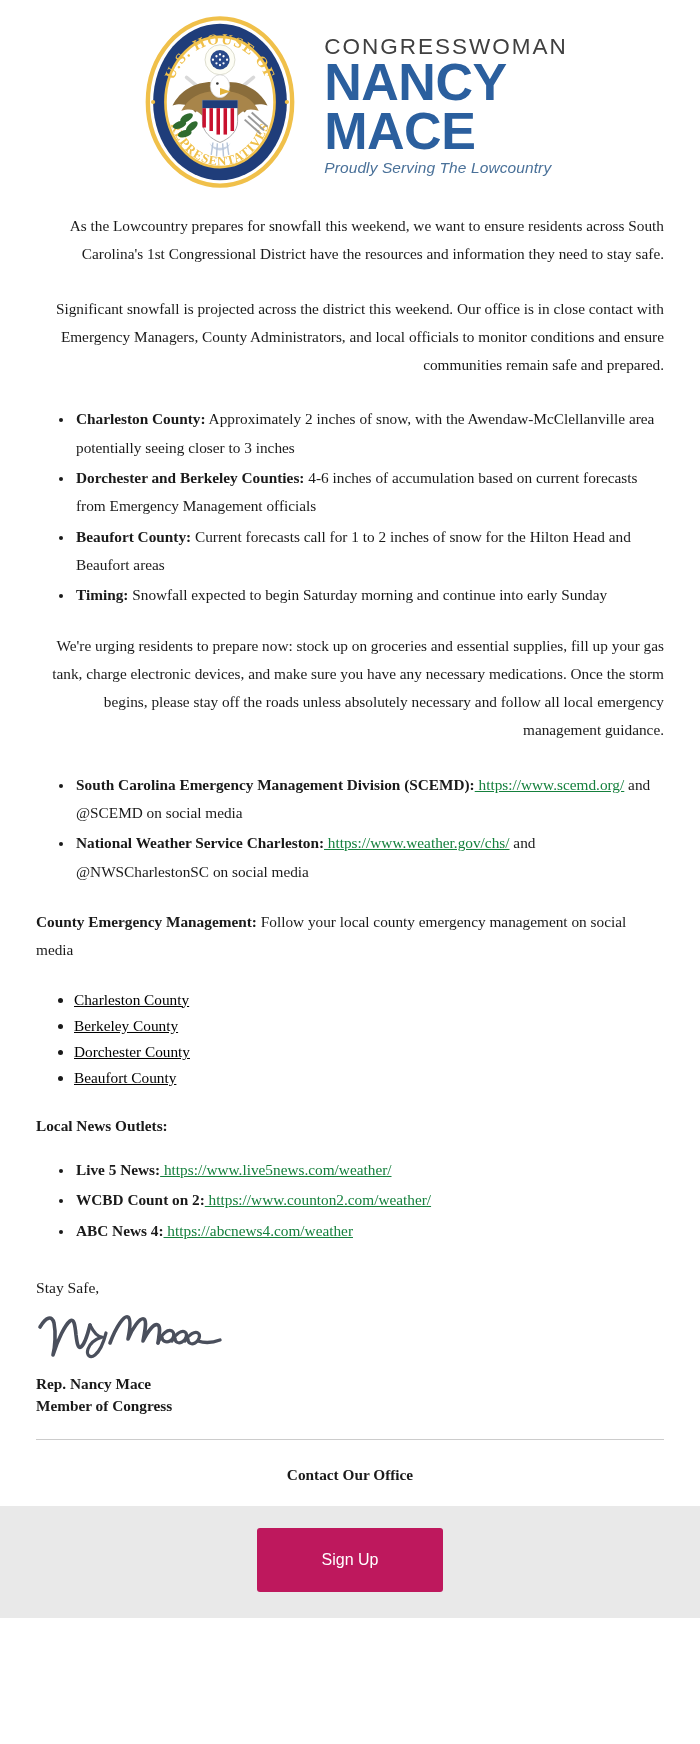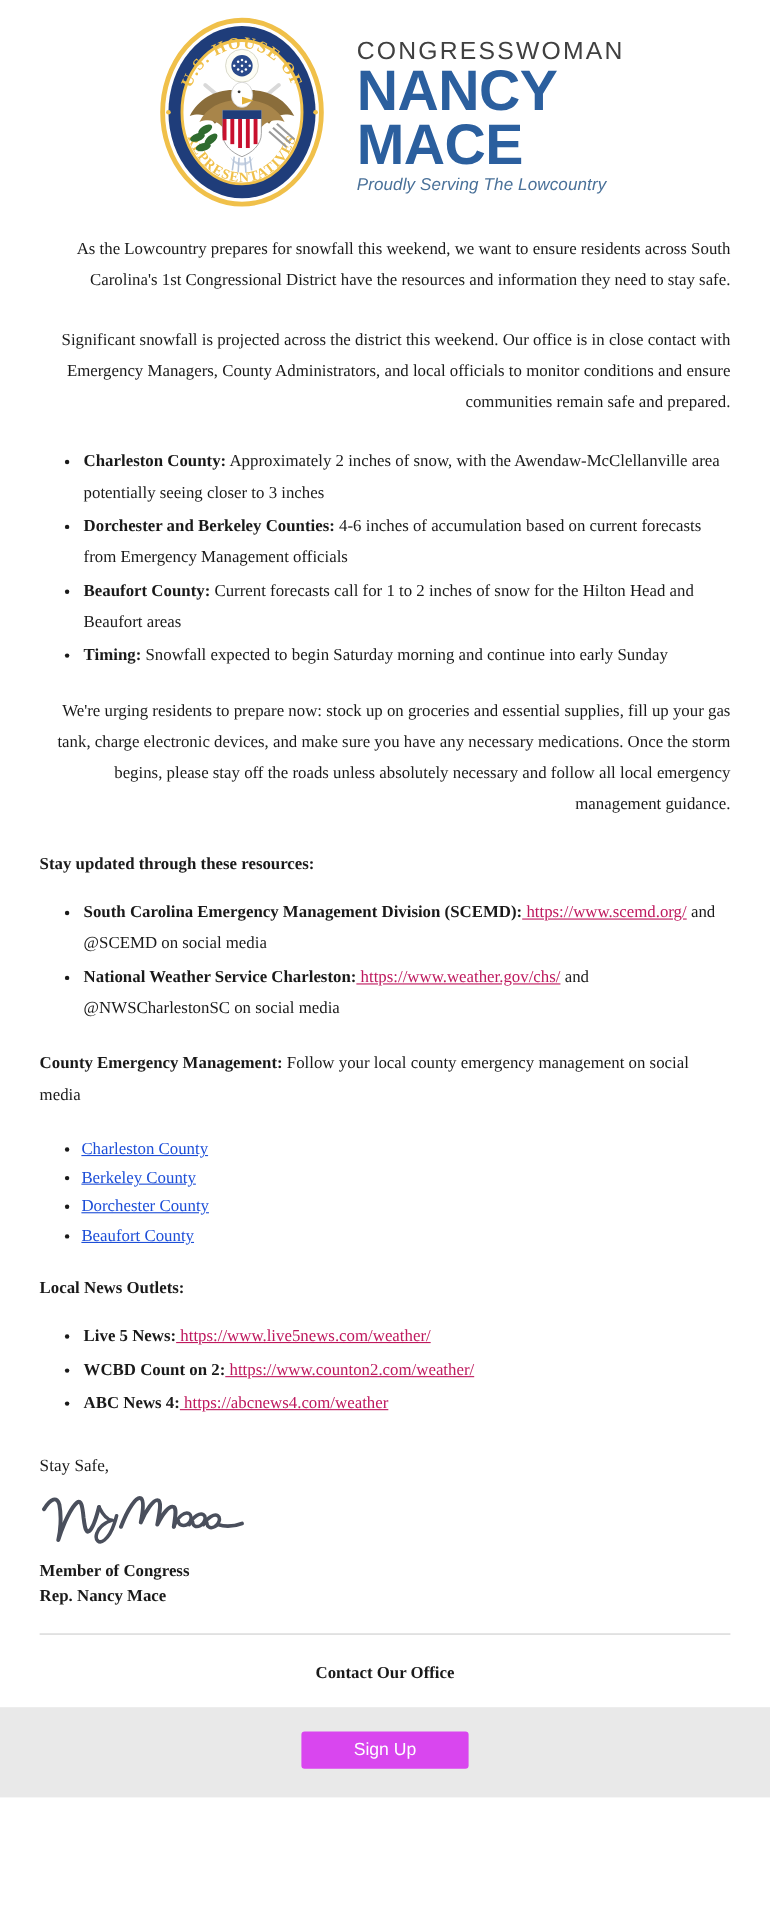--- a/index.html
+++ b/index.html
@@ -70,25 +70,25 @@
   }
   ul.blist li {
     font-size: 15.3px;
     line-height: 1.85;
     margin-bottom: 2px;
     padding-left: 2px;
   }
   ul.blist li::marker { font-size: 13px; }
   .b { font-weight: bold; }
   a.link {
-    color: #be185d;
+    color: #15803d;
     text-decoration: underline;
   }
   a.clink {
-    color: #1d4ed8;
+    color: #000000;
     text-decoration: underline;
   }
   p.inline-sect {
     font-size: 15.3px;
     line-height: 1.85;
     margin: 0 0 22px 0;
   }
   ul.clist {
     margin: 0 0 20px 0;
     padding-left: 38px;
@@ -117,26 +117,26 @@
 
   
   .gray {
     background: #e9e9e9;
     padding: 22px 0 26px 0;
     text-align: center;
   }
   .newsletter { font-size: 15.3px; margin-bottom: 26px; }
   .signup-btn {
     display: inline-block;
-    background: #d946ef;
+    background: #be185d;
     color: #ffffff;
     font-family: "Liberation Sans", sans-serif;
     font-size: 16px;
-    padding: 8px 0;
-    width: 152px;
+    padding: 23px 0;
+    width: 186px;
     border: none;
     border-radius: 3px;
     text-align: center;
     cursor: pointer;
   }
 
   
   .addresses {
     display: flex;
     padding: 22px 20px 0 20px;
@@ -241,21 +241,20 @@
 
     <ul class="blist">
       <li><span class="b">Charleston County:</span><span> Approximately 2 inches of snow, with the Awendaw-McClellanville area potentially seeing closer to 3 inches</span></li>
       <li><span class="b">Dorchester and Berkeley Counties:</span><span> 4-6 inches of accumulation based on current forecasts from Emergency Management officials</span></li>
       <li><span class="b">Beaufort County:</span><span> Current forecasts call for 1 to 2 inches of snow for the Hilton Head and Beaufort areas</span></li>
       <li><span class="b">Timing:</span><span> Snowfall expected to begin Saturday morning and continue into early Sunday</span></li>
     </ul>
 
     <p class="para">We're urging residents to prepare now: stock up on groceries and essential supplies, fill up your gas tank, charge electronic devices, and make sure you have any necessary medications. Once the storm begins, please stay off the roads unless absolutely necessary and follow all local emergency management guidance.</p>
 
-    <h3 class="sect">Stay updated through these resources:</h3>
     <ul class="blist">
       <li>
         <span class="b">South Carolina Emergency Management Division (SCEMD):</span><a class="link" href="#"> https://www.scemd.org/</a><span> and @SCEMD on social media</span>
       </li>
       <li>
         <span class="b">National Weather Service Charleston:</span><a class="link" href="#"> https://www.weather.gov/chs/</a><span> and @NWSCharlestonSC on social media</span>
       </li>
     </ul>
 
     <p class="inline-sect">
@@ -283,22 +282,22 @@
       <g fill="none" stroke="#4a4f5c" stroke-linecap="round" stroke-linejoin="round">
         <path d="M8 24 C 14 14, 20 12, 22 20 C 24 30, 23 44, 21 52 C 26 36, 33 22, 38 18 C 42 15, 43 22, 44 32 C 45 40, 46 46, 49 44 C 53 41, 56 30, 58 22" stroke-width="3.6"></path>
         <path d="M58 22 C 62 30, 66 34, 70 34 C 64 36, 58 40, 56 46 C 54 52, 58 56, 63 52 C 68 48, 72 38, 74 30" stroke-width="3.2"></path>
         <path d="M78 40 C 84 24, 92 12, 96 14 C 99 16, 98 26, 96 36 C 100 26, 108 14, 112 16 C 115 18, 113 28, 111 38 C 116 28, 122 20, 126 22 C 129 24, 127 32, 126 40" stroke-width="3.6"></path>
         <path d="M126 40 C 130 30, 136 26, 140 28 C 143 30, 142 36, 138 38 C 134 40, 130 38, 130 34" stroke-width="3.2"></path>
         <path d="M140 38 C 144 30, 150 27, 153 29 C 156 31, 154 37, 150 39 C 146 41, 143 39, 143 35" stroke-width="3.2"></path>
         <path d="M153 38 C 157 31, 163 28, 166 30 C 169 32, 167 38, 163 40 C 159 42, 156 40, 156 36" stroke-width="3.2"></path>
         <path d="M166 38 C 172 40, 180 40, 188 37" stroke-width="3.4"></path>
       </g>
     </svg>
+    <div class="signname">Rep. Nancy Mace</div>
     <div class="signname">Member of Congress</div>
-    <div class="signname">Rep. Nancy Mace</div>
   </div>
 
   <hr class="divider">
 
   <div class="contact-title">Contact Our Office</div>
 
   <div class="gray">
     <button class="signup-btn">Sign Up</button>
   </div>
 

